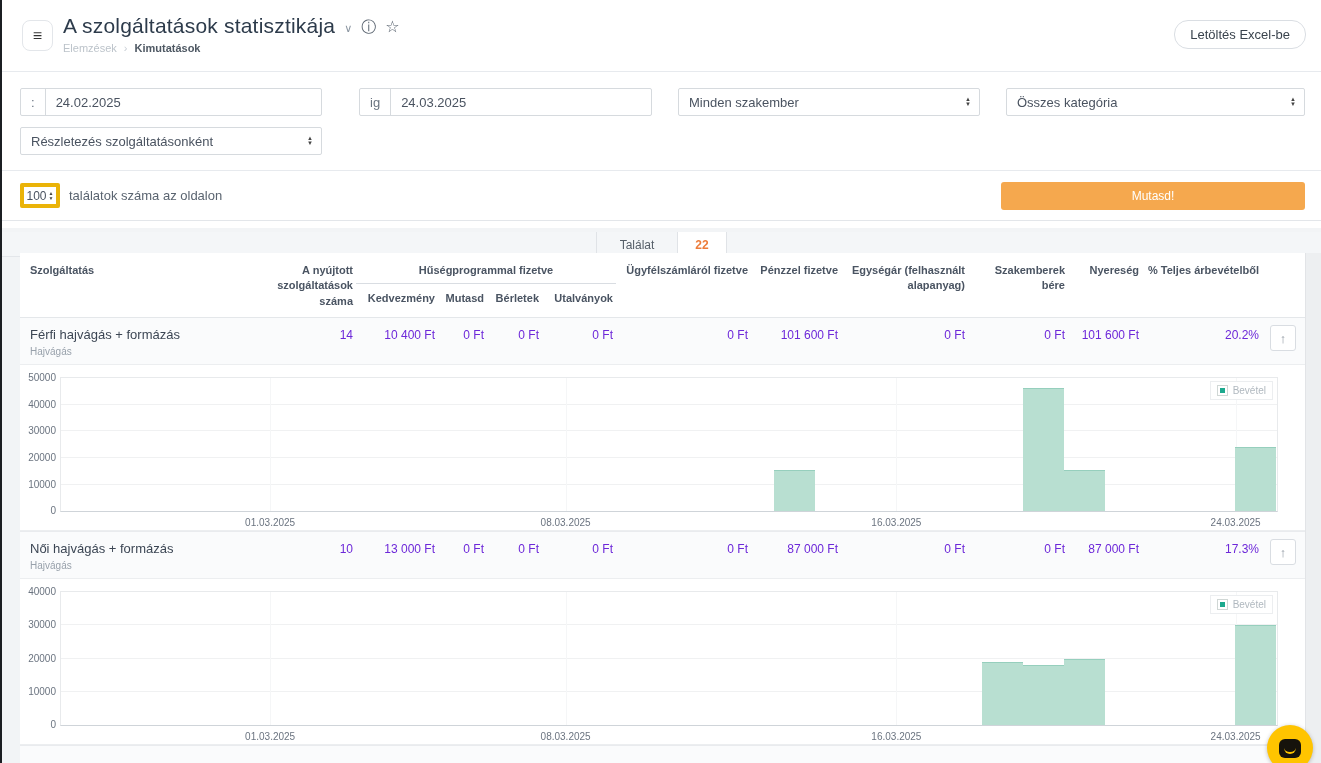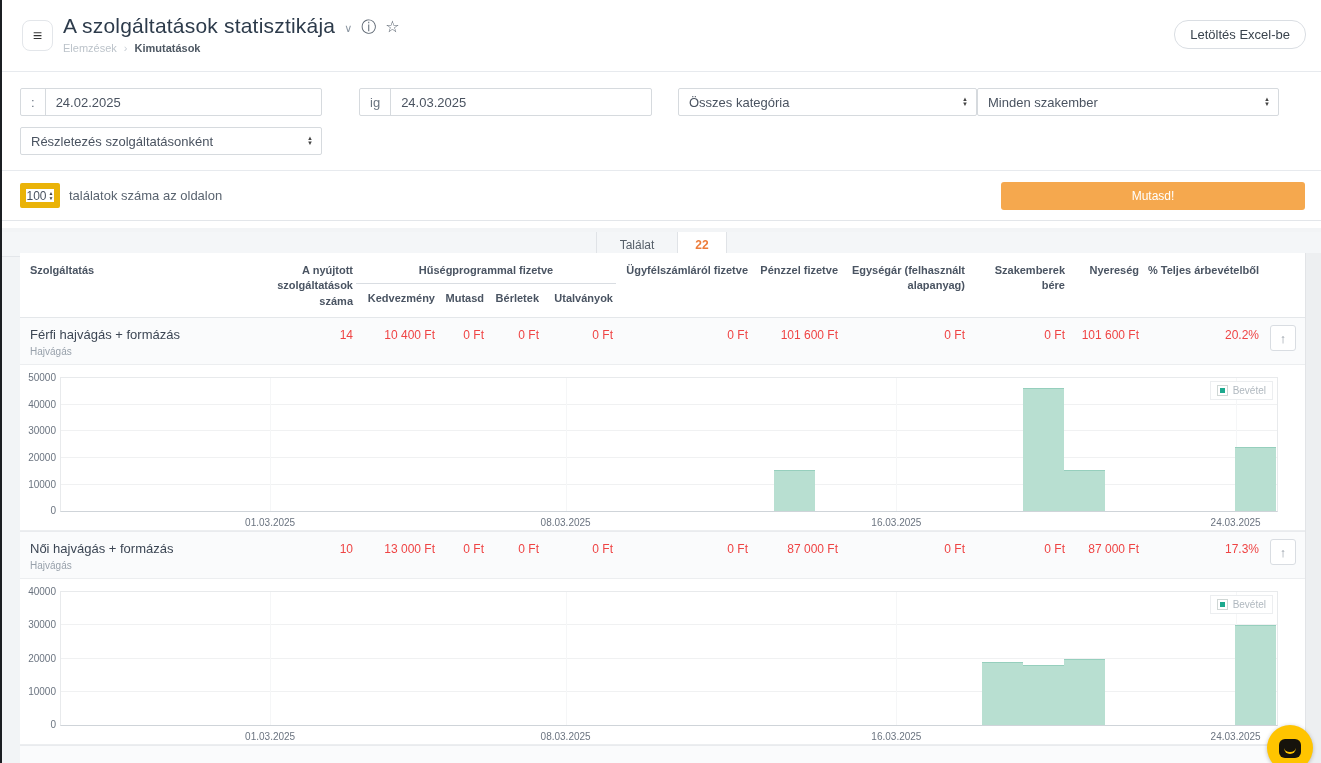--- a/index.html
+++ b/index.html
@@ -35,21 +35,21 @@
     font-size:13px; color:#4a5360; justify-content:space-between; padding:0 8px 0 10px; cursor:pointer; }
   .sel-arrows { display:flex; flex-direction:column; line-height:5px; font-size:6px; color:#444; }
   .f-from { width:302px; margin-right:37px; }
   .f-to   { width:293px; margin-right:26px; }
   .f-staff{ width:302px; margin-right:26px; }
   .f-cat  { flex:1; }
   .frow2 { margin-top:11px; }
   .f-detail { width:302px; }
   
   .results-bar { height:50px; background:#fff; border-bottom:1px solid #e3e6ea; display:flex; align-items:center; padding:0 16px 0 18px; }
-  .size-select { width:40px; height:25px; border:6px solid #eab308; border-radius:2px; display:flex; align-items:center;
+  .size-select { width:40px; height:25px; border:4px solid #eab308; border-radius:2px; display:flex; align-items:center;
     justify-content:center; gap:2px; font-size:12px; color:#4a5360; cursor:pointer; }
   .size-select .sel-arrows{ font-size:5px; }
   .results-label { font-size:13px; color:#5a6470; margin-left:9px; }
   .spacer { flex:1; }
   .show-btn { width:304px; height:28px; background:#f5a84e; border:none; border-radius:3px; color:#fff;
     font-size:12px; cursor:pointer; font-family:inherit; }
   
   .content-bg { position:absolute; left:0; right:0; top:228px; bottom:0; background:#f2f4f6; }
   .tabstrip { position:absolute; left:0; right:0; top:232px; height:25px; background:#f4f6f8;
     border-bottom:1px solid #e3e6ea; display:flex; justify-content:center; }
@@ -61,21 +61,21 @@
   .card { position:absolute; left:18px; top:253px; width:1287px; bottom:0; background:#fff; overflow:hidden; }
   .grid { display:grid; grid-template-columns:244px 92px 82px 49px 55px 74px 135px 90px 127px 100px 74px 120px 45px; }
   .thead { padding:10px 0 8px; border-bottom:1px solid #e4e7ea; }
   .th { font-size:11px; font-weight:700; color:#4a5462; line-height:1.4; text-align:right; padding:0 3px; align-self:start; }
   .th.name { text-align:left; padding-left:10px; grid-row:1 / span 2; }
   .th.span2 { grid-row:1 / span 2; }
   .th.group { grid-column:3 / span 4; text-align:center; border-bottom:1px solid #d9dde2; padding-bottom:5px; margin-bottom:4px; }
   .trow { padding:9px 0 7px; background:#fafbfc; align-items:start; }
   .svc { font-size:13px; color:#3c4654; padding-left:10px; }
   .cat { font-size:10px; color:#98a1ab; padding-left:10px; margin-top:4px; }
-  .cell-num { font-size:12px; color:#ef4444; text-align:right; padding:1px 3px 0; }
+  .cell-num { font-size:12px; color:#6d28d9; text-align:right; padding:1px 3px 0; }
   .actcell { display:flex; justify-content:flex-end; padding-right:11px; }
   .upbtn { width:26px; height:26px; background:#fff; border:1px solid #d9dde2; border-radius:3px; color:#8b949e;
     font-size:13px; cursor:pointer; margin-top:-2px; }
   .rowsep { border-top:1px solid #e9ebee; }
   
   .chartblock { position:relative; height:167px; background:#fff; border-top:1px solid #eceef0; border-bottom:1px solid #eceef0; }
   .plot { position:absolute; left:40px; right:29px; top:12px; height:135px; border:1px solid #e8eaec; border-bottom:1px solid #cfd4d9; }
   .ylab { position:absolute; left:-45px; width:40px; text-align:right; font-size:10px; color:#6b7480; }
   .xlab { position:absolute; bottom:-17px; transform:translateX(-50%); font-size:10px; color:#6b7480; white-space:nowrap; }
   .hgrid { position:absolute; left:0; right:0; height:1px; background:#f0f1f2; }
@@ -118,26 +118,26 @@
 <div class="filters">
   <div class="frow">
     <div class="field f-from">
       <span class="prefix">:</span>
       <span class="val">24.02.2025</span>
     </div>
     <div class="field f-to">
       <span class="prefix">ig</span>
       <span class="val">24.03.2025</span>
     </div>
+    <div class="selectbox f-staff">
+      <span>Minden szakember</span>
+      <span class="sel-arrows">▲<br>▼</span>
+    </div>
     <div class="selectbox f-cat">
       <span>Összes kategória</span>
-      <span class="sel-arrows">▲<br>▼</span>
-    </div>
-    <div class="selectbox f-staff">
-      <span>Minden szakember</span>
       <span class="sel-arrows">▲<br>▼</span>
     </div>
   </div>
   <div class="frow frow2">
     <div class="selectbox f-detail">
       <span>Részletezés szolgáltatásonként</span>
       <span class="sel-arrows">▲<br>▼</span>
     </div>
   </div>
 </div>

